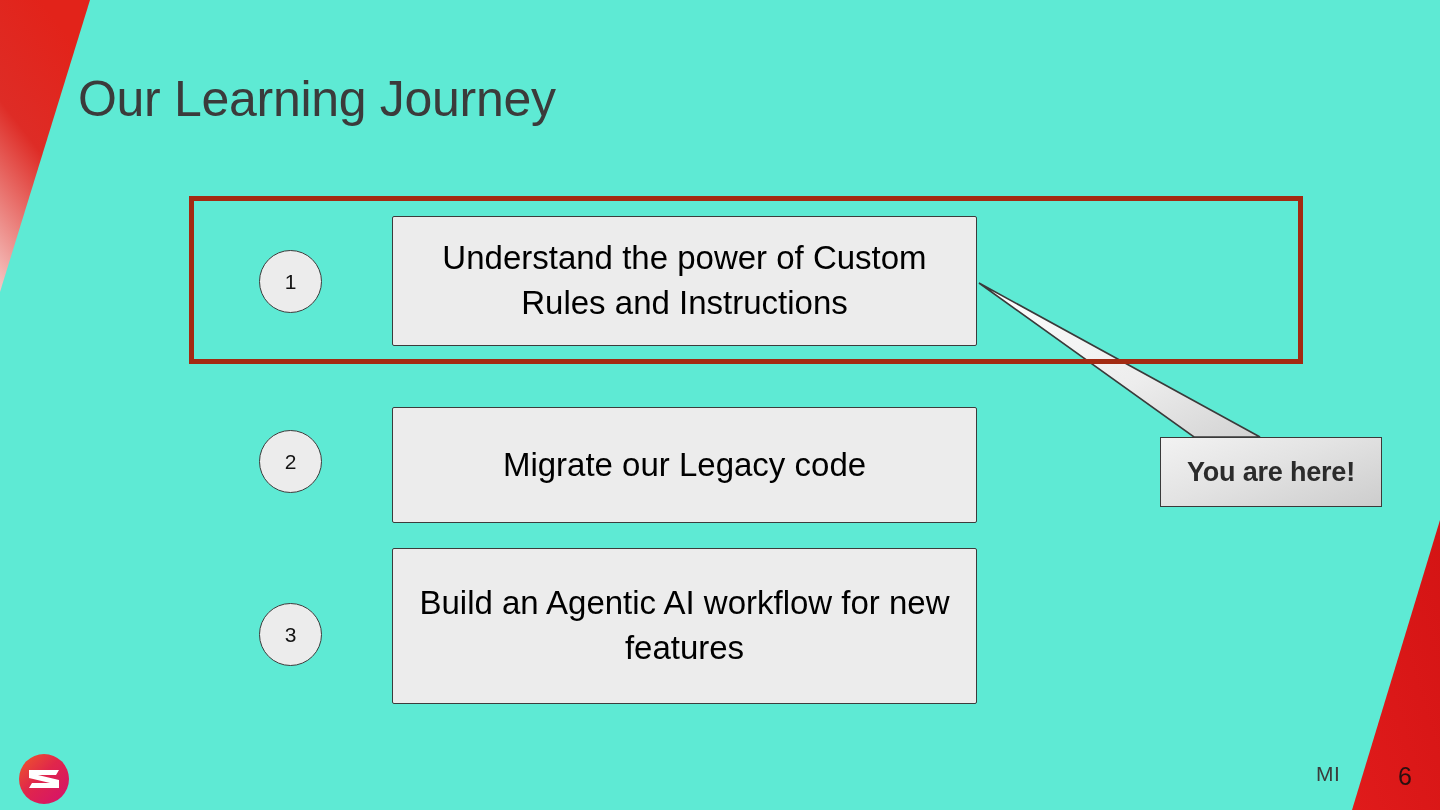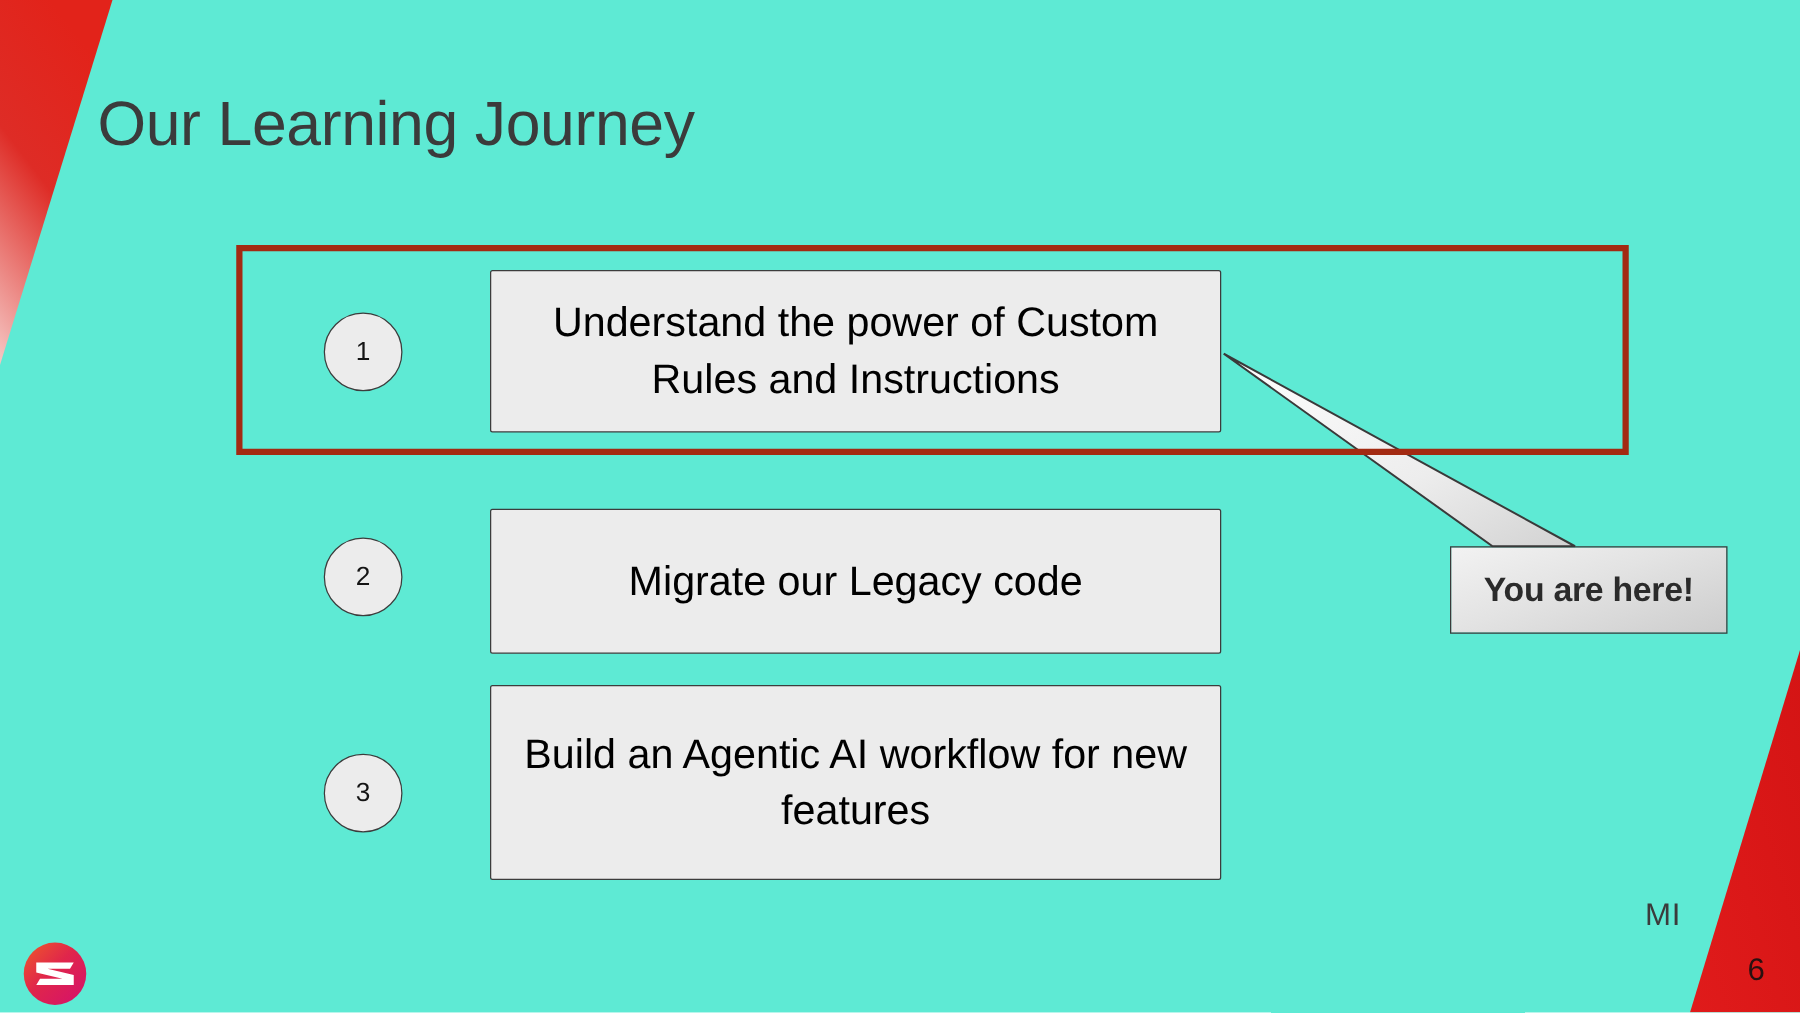--- a/index.html
+++ b/index.html
@@ -124,22 +124,22 @@
   #zenika-logo {
     position: absolute;
     left: 18px;
     top: 753px;
     width: 52px;
     height: 52px;
   }
   #footer-initials {
     position: absolute;
     left: 1316px;
-    top: 718px;
-    font-size: 25px;
+    top: 762px;
+    font-size: 21px;
     color: #3b3b3b;
     letter-spacing: 0.5px;
   }
   #page-number {
     position: absolute;
     left: 1398px;
     top: 762px;
     font-size: 25px;
     color: #2a1010;
   }

